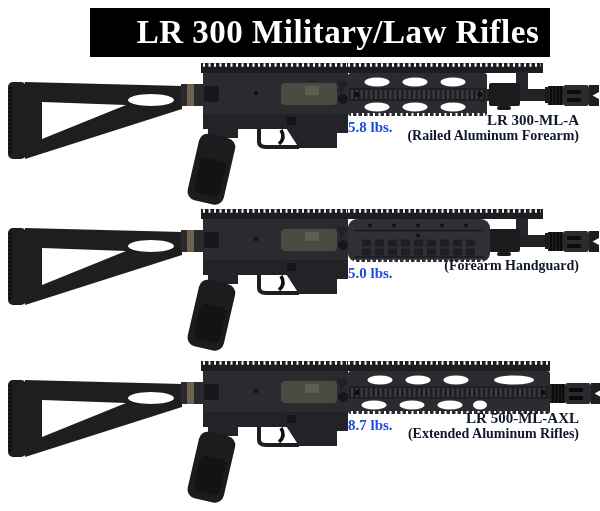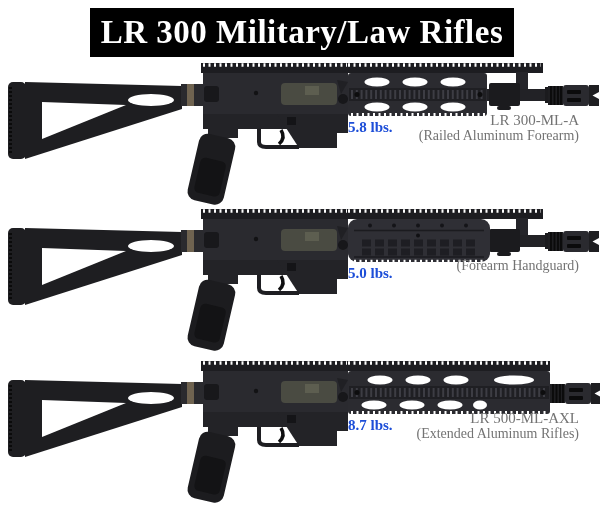--- a/index.html
+++ b/index.html
@@ -2,34 +2,34 @@
 <html><head>
 <meta charset="utf-8">
 <style>
   html,body{margin:0;padding:0;}
   .page{
     position:relative;width:600px;height:511px;background:#ffffff;
     overflow:hidden;font-family:"Liberation Serif",serif;
   }
   .banner{
     position:absolute;left:90px;top:8px;width:424px;height:49px;
-    background:#000000;color:#ffffff;display:flex;align-items:center;justify-content:center;
+    background:#000000;color:#ffffff;display:flex;align-items:center;justify-content:center;padding-left:36px;
   }
   .banner span{font-weight:bold;font-size:33px;letter-spacing:.5px;white-space:nowrap;}
   .rifle-row{position:absolute;left:0;width:600px;height:152px;}
   .row-1{top:55px}
   .row-2{top:201px}
   .row-3{top:353px}
   .rifle-svg{position:absolute;left:0;top:0;width:600px;height:152px;display:block;}
   .weight{
     position:absolute;left:348px;top:64px;
     font-size:15px;font-weight:bold;color:#1d4ed8;white-space:nowrap;
   }
   .model-block{
-    position:absolute;right:21px;top:57px;text-align:right;color:#737373;font-weight:normal;
+    position:absolute;right:21px;top:57px;text-align:right;color:#0f172a;font-weight:bold;
   }
   .model-name{font-size:15px;line-height:16px;white-space:nowrap;}
   .model-variant{font-size:14px;line-height:16px;white-space:nowrap;}
   .defs-svg{position:absolute;width:0;height:0;overflow:hidden;}
 </style>
 </head>
 <body>
 
 <div class="page">
 

